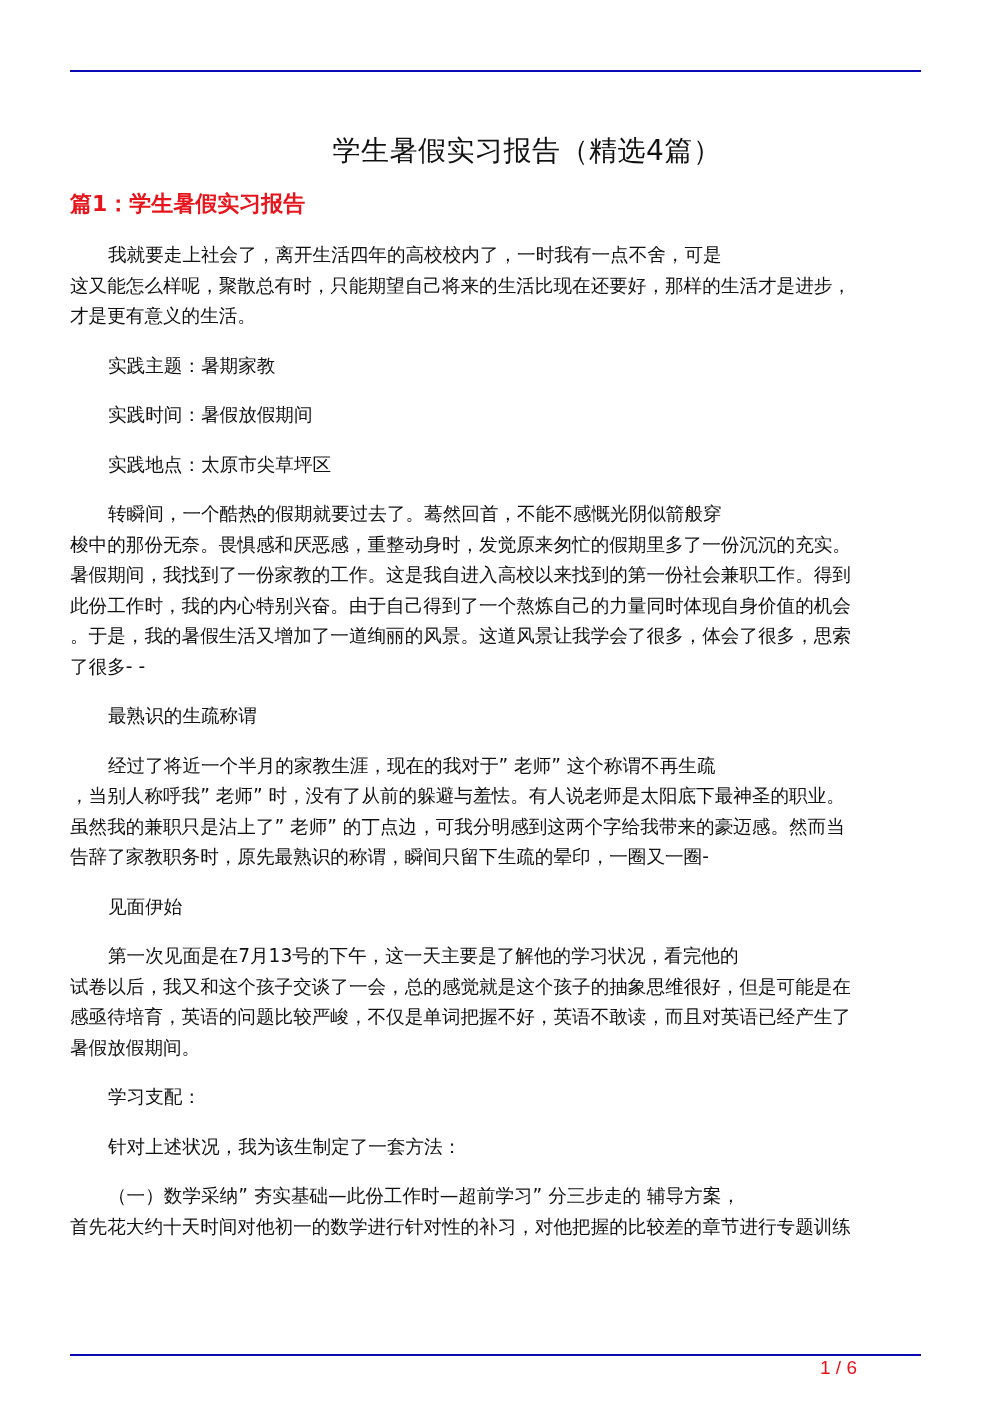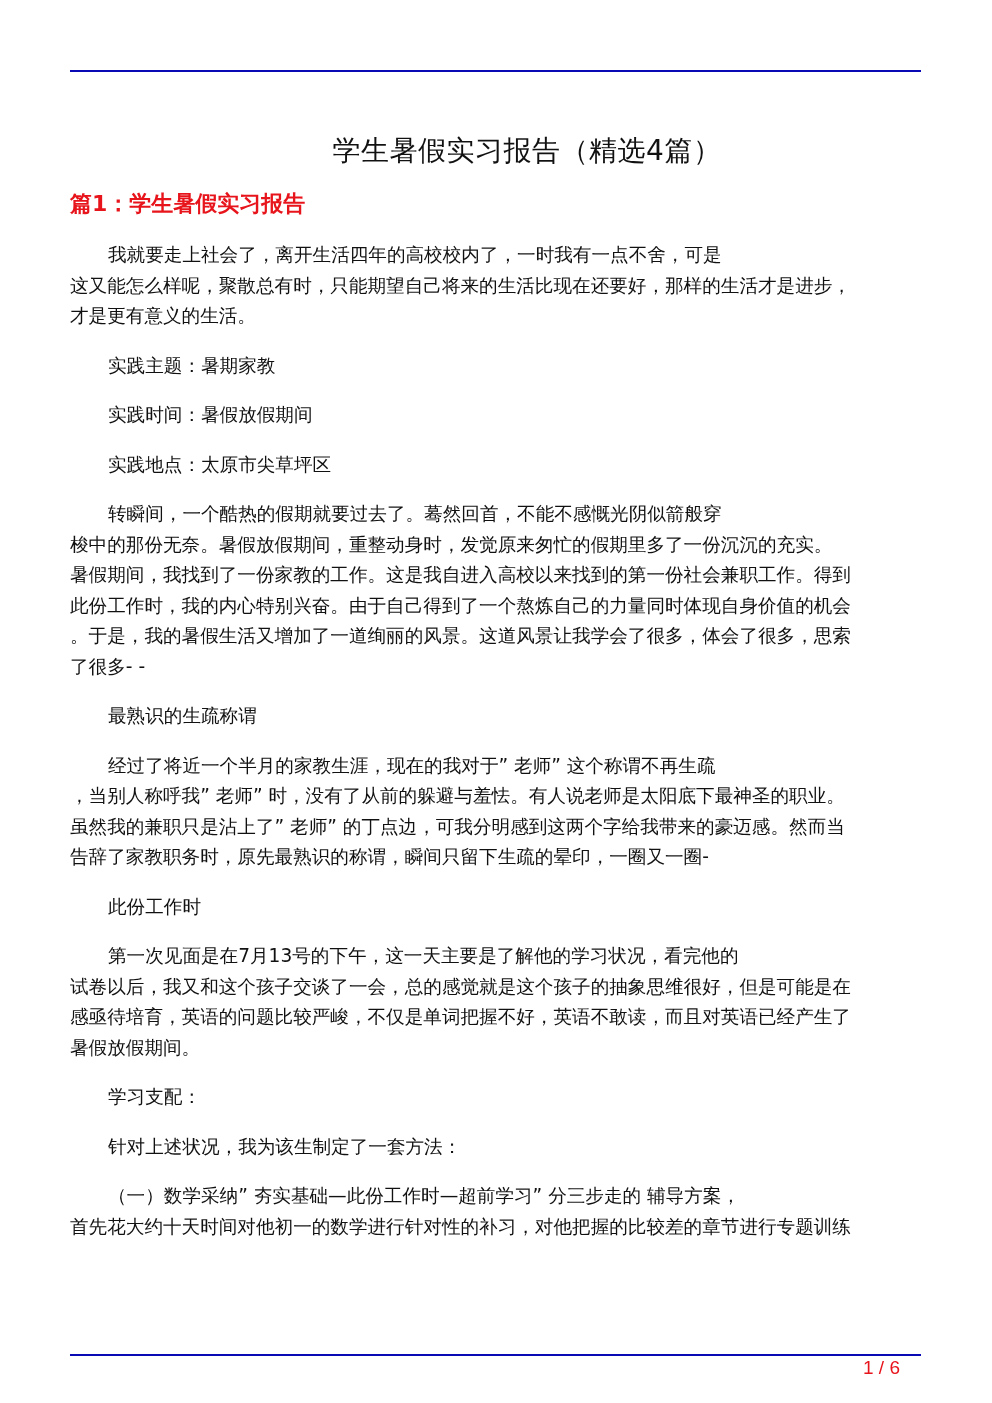--- a/index.html
+++ b/index.html
@@ -63,21 +63,21 @@
       white-space: nowrap;
     }
     .para .line.first {
       padding-left: 38px;
     }
     .page-number {
       position: absolute;
       top: 1356px;
       left: 820px;
       width: 80px;
-      text-align: right;
+      text-align: left;
       font-family: "Liberation Sans", sans-serif;
       font-size: 19px;
       line-height: 24px;
       color: #e8141c;
     }
   </style>
 </head>
 <body>
 
 <div class="rule top"></div>
@@ -101,40 +101,40 @@
   <p class="para">
     <span class="line first">实践时间：暑假放假期间</span>
   </p>
 
   <p class="para">
     <span class="line first">实践地点：太原市尖草坪区</span>
   </p>
 
   <p class="para">
     <span class="line first">转瞬间，一个酷热的假期就要过去了。蓦然回首，不能不感慨光阴似箭般穿</span>
-    <span class="line">梭中的那份无奈。暑假放假期间，重整动身时，发觉原来匆忙的假期里多了一份沉沉的充实。</span>
+    <span class="line">梭中的那份无奈。畏惧感和厌恶感，重整动身时，发觉原来匆忙的假期里多了一份沉沉的充实。</span>
     <span class="line">暑假期间，我找到了一份家教的工作。这是我自进入高校以来找到的第一份社会兼职工作。得到</span>
     <span class="line">此份工作时，我的内心特别兴奋。由于自己得到了一个熬炼自己的力量同时体现自身价值的机会</span>
     <span class="line">。于是，我的暑假生活又增加了一道绚丽的风景。这道风景让我学会了很多，体会了很多，思索</span>
     <span class="line">了很多- -</span>
   </p>
 
   <p class="para">
     <span class="line first">最熟识的生疏称谓</span>
   </p>
 
   <p class="para">
     <span class="line first">经过了将近一个半月的家教生涯，现在的我对于” 老师” 这个称谓不再生疏</span>
     <span class="line">，当别人称呼我” 老师” 时，没有了从前的躲避与羞怯。有人说老师是太阳底下最神圣的职业。</span>
     <span class="line">虽然我的兼职只是沾上了” 老师” 的丁点边，可我分明感到这两个字给我带来的豪迈感。然而当</span>
     <span class="line">告辞了家教职务时，原先最熟识的称谓，瞬间只留下生疏的晕印，一圈又一圈-</span>
   </p>
 
   <p class="para">
-    <span class="line first">此份工作时</span>
+    <span class="line first">见面伊始</span>
   </p>
 
   <p class="para">
     <span class="line first">第一次见面是在7月13号的下午，这一天主要是了解他的学习状况，看完他的</span>
     <span class="line">试卷以后，我又和这个孩子交谈了一会，总的感觉就是这个孩子的抽象思维很好，但是可能是在</span>
     <span class="line">感亟待培育，英语的问题比较严峻，不仅是单词把握不好，英语不敢读，而且对英语已经产生了</span>
     <span class="line">暑假放假期间。</span>
   </p>
 
   <p class="para">

